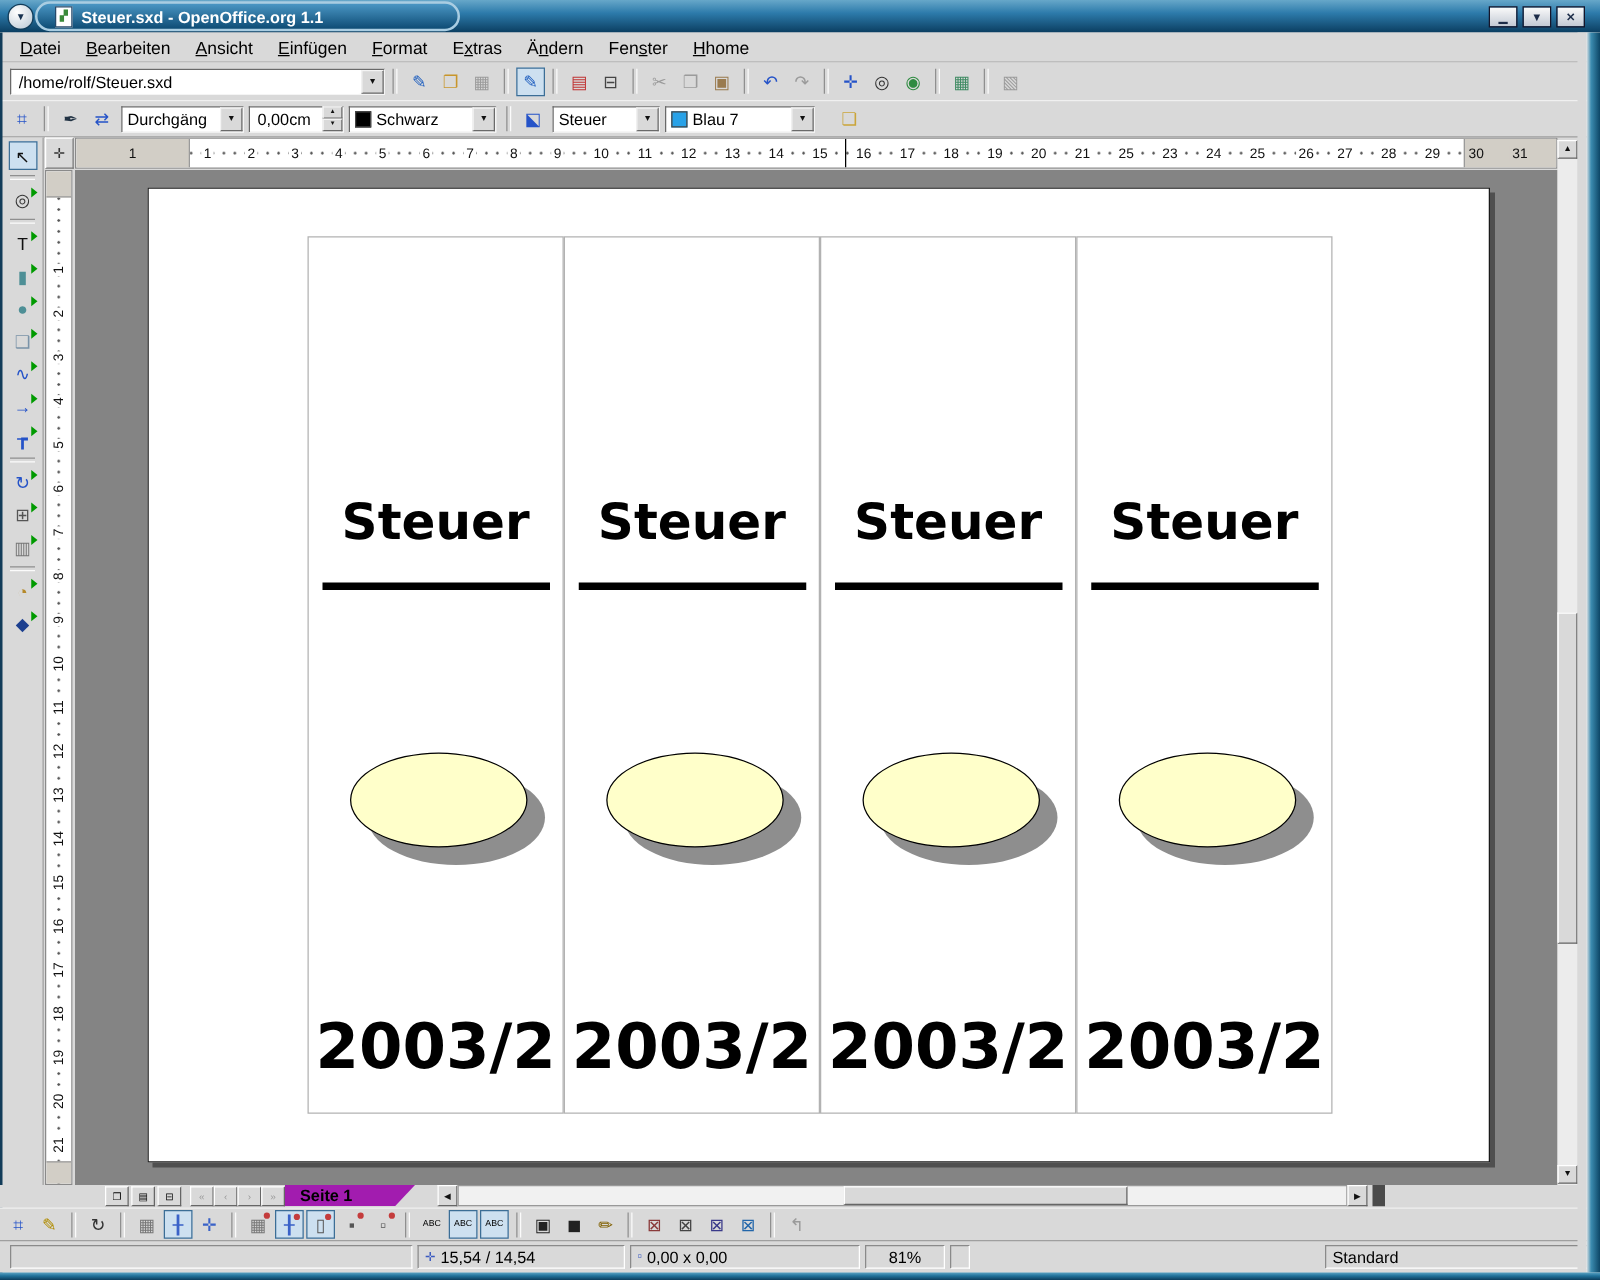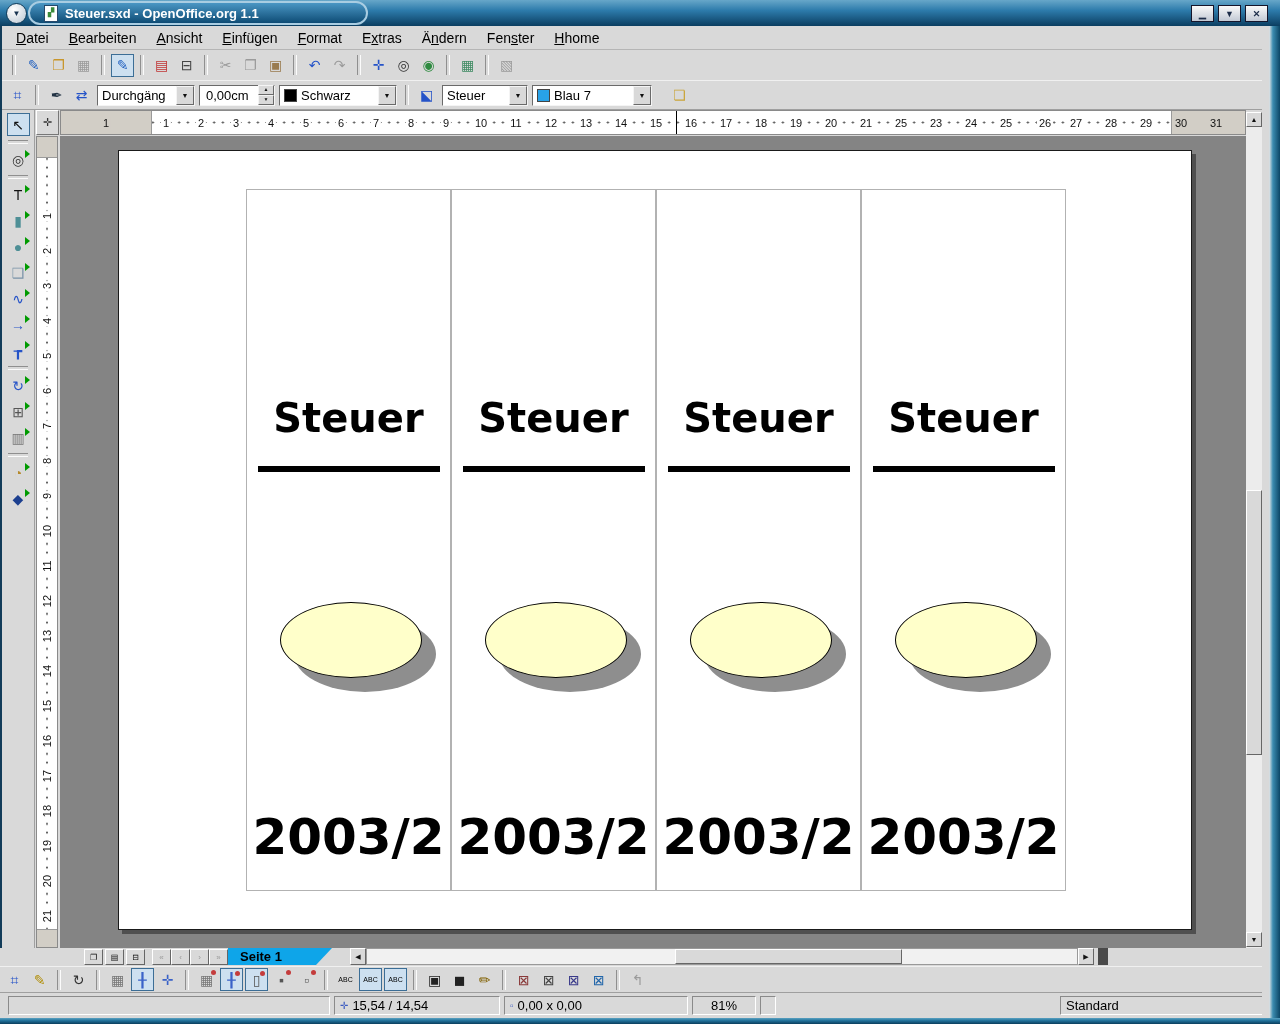--- a/index.html
+++ b/index.html
@@ -112,21 +112,21 @@
   #vscroll{left:1246px;top:112px;width:16px;height:836px;background:#ececec}
   #vthumb{position:absolute;left:0;top:378px;width:16px;height:265px;background:#d9d9d9;
     border:1px solid;border-color:#fff #666 #666 #fff;box-sizing:border-box}
 
   
   #pagesrow{left:0;top:948px;width:1262px;height:18px;background:#d9d9d9}
   .viewbtn{position:absolute;top:1px;width:19px;height:16px;background:#d9d9d9;
     border:1px solid;border-color:#fff #666 #666 #fff;display:flex;align-items:center;
     justify-content:center;font-size:8px;box-sizing:border-box}
   .navbtn{color:#999}
-  #pagetab{position:absolute;left:228px;top:0;width:104px;height:17px;background:#0ea5e9;
+  #pagetab{position:absolute;left:228px;top:0;width:104px;height:17px;background:#a21caf;
     clip-path:polygon(0 0,104px 0,88px 17px,0 17px);
     font-size:13px;font-weight:bold;padding-left:12px;line-height:17px;box-sizing:border-box}
   #htrack{position:absolute;left:366px;top:0;width:712px;height:17px;background:#f1f1f1;
     border:1px solid #999;box-sizing:border-box}
   #hthumb{position:absolute;left:308px;top:0;width:227px;height:15px;background:#d9d9d9;
     border:1px solid;border-color:#fff #666 #666 #fff;box-sizing:border-box}
   #hsplit{position:absolute;left:1098px;top:0;width:10px;height:17px;background:#4a4a4a}
 
   
   #optrow{left:0;top:966px;width:1280px;height:26px;display:flex;align-items:center;
@@ -174,20 +174,26 @@
     <div class="menu-item"><span></span><span class="mn">A</span><span>nsicht</span></div>
     <div class="menu-item"><span></span><span class="mn">E</span><span>infügen</span></div>
     <div class="menu-item"><span></span><span class="mn">F</span><span>ormat</span></div>
     <div class="menu-item"><span>E</span><span class="mn">x</span><span>tras</span></div>
     <div class="menu-item"><span>Ä</span><span class="mn">n</span><span>dern</span></div>
     <div class="menu-item"><span>Fen</span><span class="mn">s</span><span>ter</span></div>
     <div class="menu-item"><span></span><span class="mn">H</span><span>home</span></div>
   </div>
 
 <div class="abs" id="funcbar">
+  <div class="combo" style="width:300px">
+    <input class="urlinput" value="/home/rolf/Steuer.sxd" style="">
+    <span class="dropbtn">
+        <span>▼</span>
+      </span>
+  </div>
   <span class="vsep"></span>
   <span class="icgrp">
       <span class="icbtn">
         <span class="glyph" style="color: rgb(31, 95, 191);">✎</span>
       </span>
       <span class="icbtn">
         <span class="glyph" style="color: rgb(200, 150, 44);">❐</span>
       </span>
       <span class="icbtn disabled">
         <span class="glyph">▦</span>

